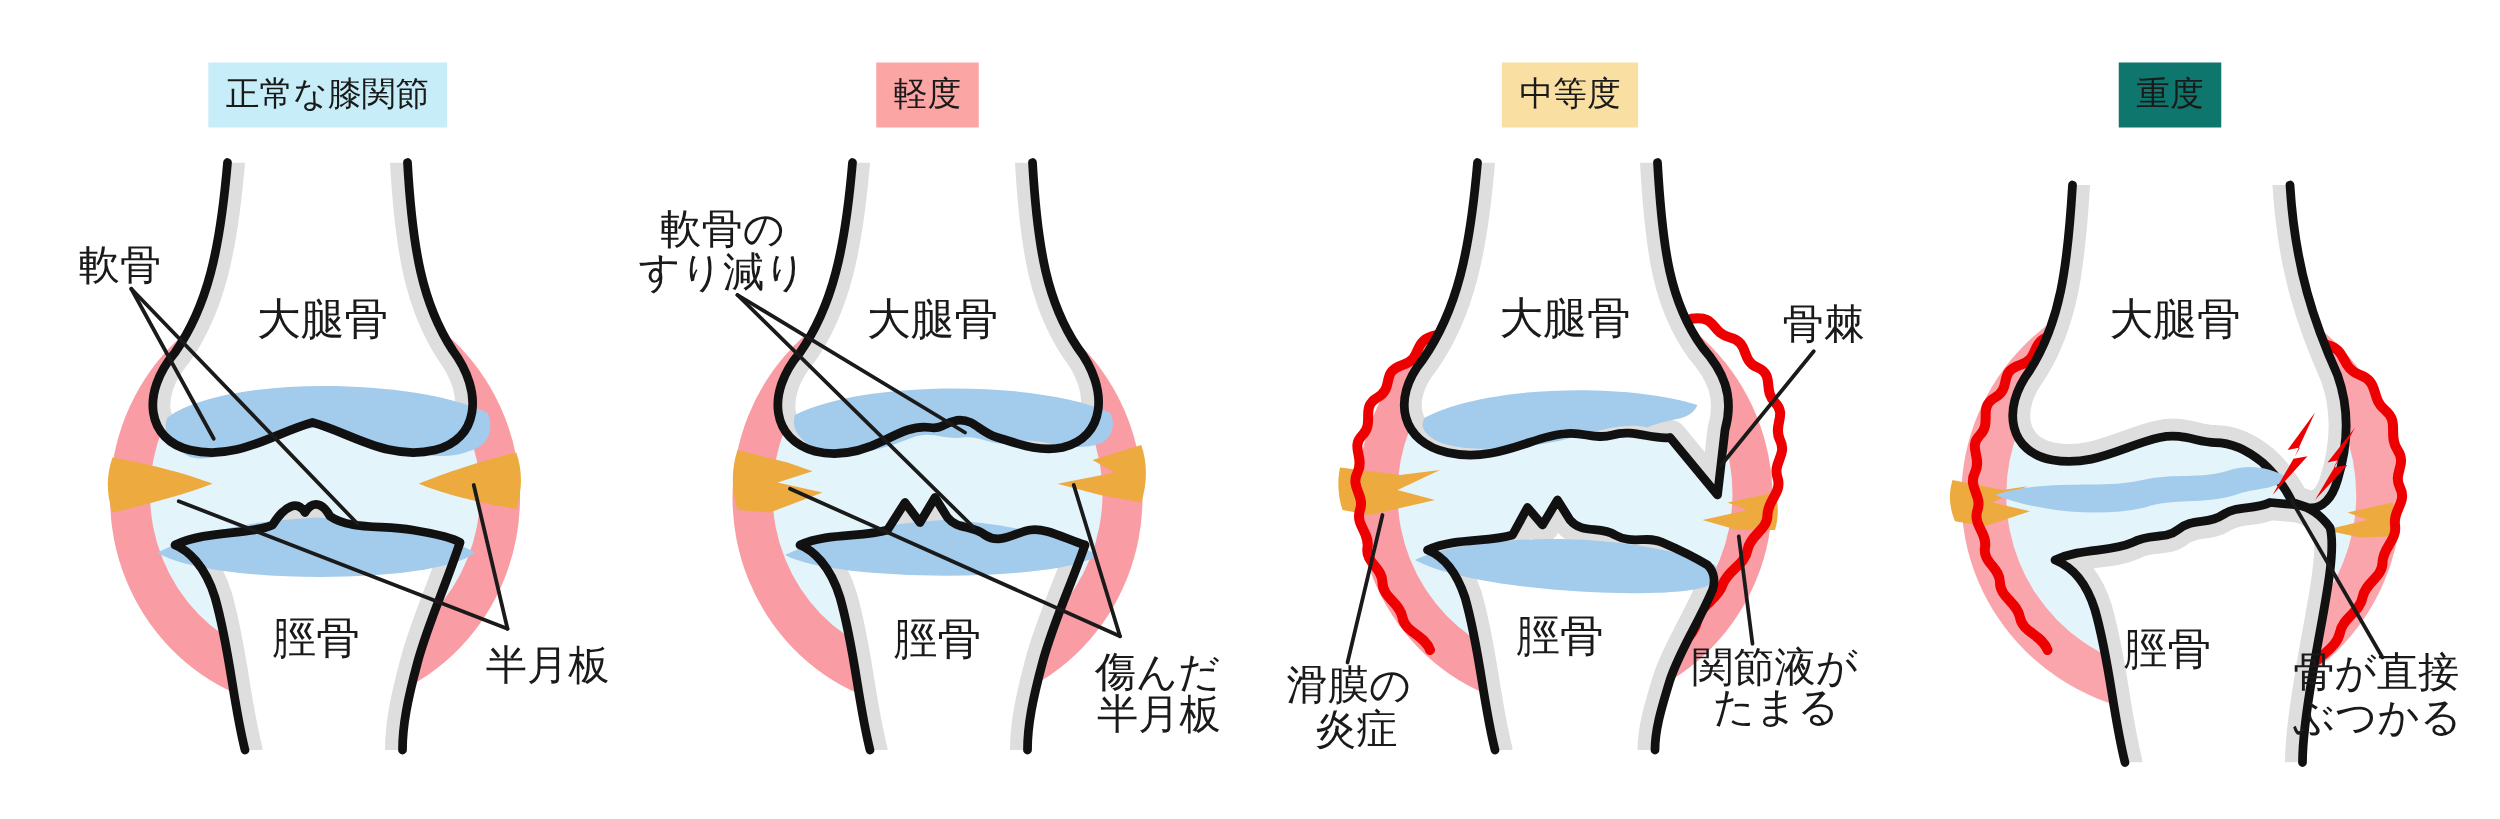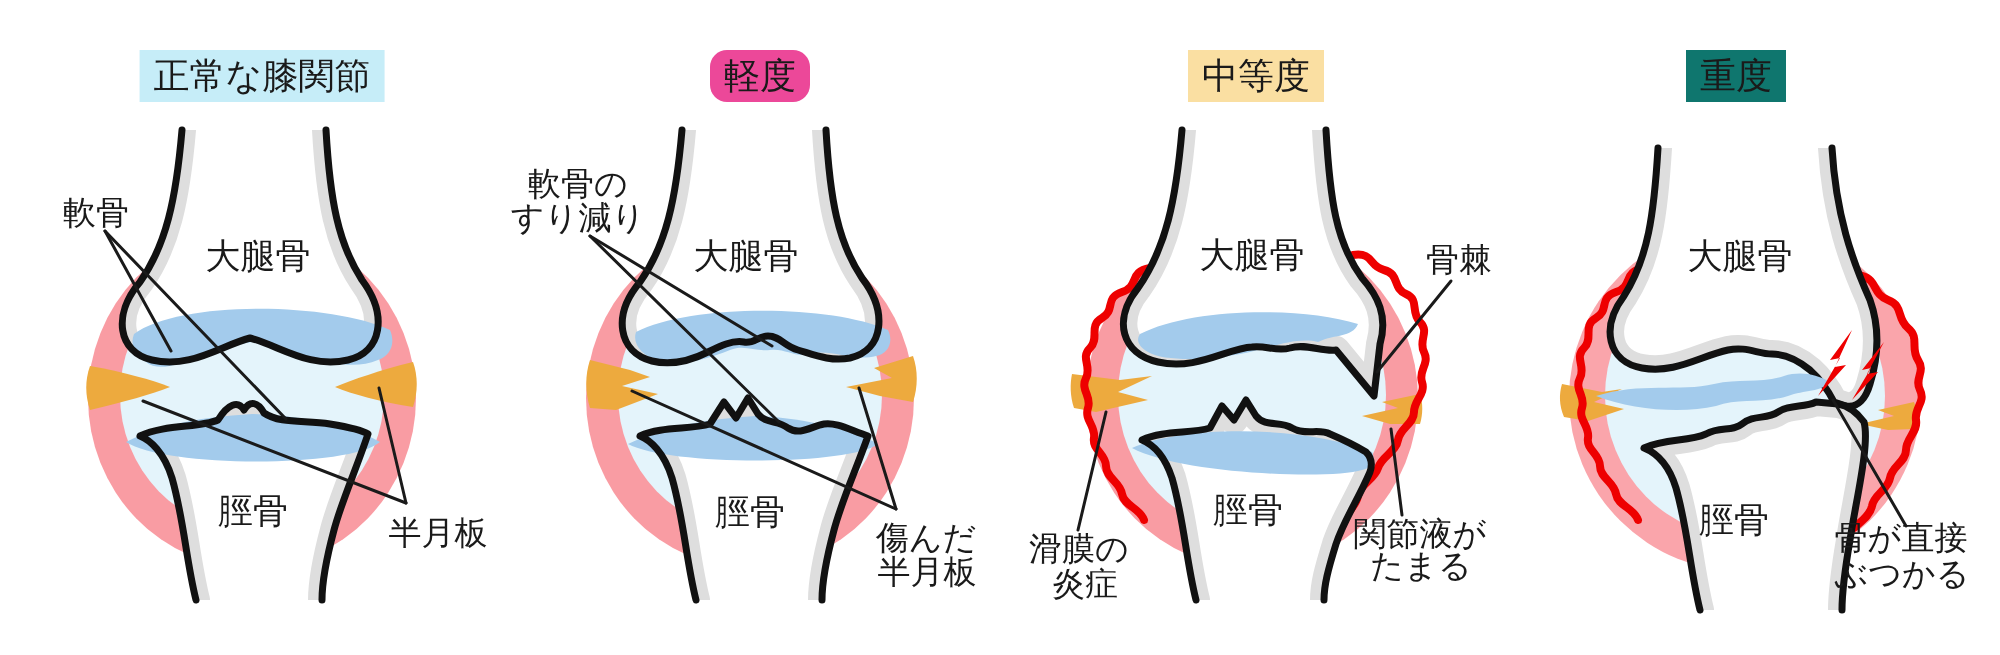--- a/index.html
+++ b/index.html
@@ -1,20 +1,20 @@
 <!DOCTYPE html>
 <html><head>
 <meta charset="utf-8">
 <style>
   html,body{margin:0;padding:0;background:#fff;}
   body{font-family:"DejaVu Sans","Liberation Sans",sans-serif;}
   .canvas{position:relative;width:2000px;height:655px;background:#fff;overflow:hidden;display:flex;}
   .panel{position:relative;width:500px;height:655px;flex:0 0 500px;}
   .badge{position:absolute;top:50px;transform:translateX(-50%);height:52px;line-height:52px;
-         padding:0 14px;font-size:36px;font-weight:500;color:#1a1a1a;white-space:nowrap;}
+         padding:0 14px;font-size:27px;font-weight:500;color:#1a1a1a;white-space:nowrap;}
   svg{position:absolute;left:0;top:0;}
   .outline{fill:none;stroke:#111;stroke-width:7;stroke-linecap:round;stroke-linejoin:round;}
   .cortex{fill:none;stroke-width:28;stroke-linecap:round;stroke-linejoin:round;}
   .synovium{fill:none;stroke-width:8;stroke-linecap:round;stroke-linejoin:round;}
   .leader{fill:none;stroke:#1a1a1a;stroke-width:3;stroke-linecap:round;}
   .lbl{font-size:33px;fill:#1a1a1a;text-anchor:middle;dominant-baseline:central;font-weight:500;}
   .bone-lbl{font-size:35px;fill:#1a1a1a;text-anchor:middle;dominant-baseline:central;font-weight:500;}
 </style>
 </head>
 <body>
@@ -59,21 +59,21 @@
         <path class="leader" d="M 406,503 L 379,388"></path>
         <text class="lbl" x="96" y="212">軟骨</text>
         <text class="bone-lbl" x="258" y="256">大腿骨</text>
         <text class="bone-lbl" x="253" y="511">脛骨</text>
         <text class="lbl" x="438" y="532">半月板</text>
       </g>
     </svg>
   </section>
 
   <section class="panel">
-    <div class="badge" style="left: 260px; background-color: #ec4899; border-radius: 17px;">軽度</div>
+    <div class="badge" style="left: 242px; background-color: #fca5a5;">軽度</div>
     <svg width="500" height="655" viewBox="0 0 500 655">
       <defs>
         <clipPath id="p2f">
             <path d="M 182,130 C 176,200 166,245 140,282 C 112,315 118,352 152,361 C 172,366 192,360 208,352 C 220,346 232,340 244,342 C 254,344 258,336 268,336 C 280,336 284,346 298,350 C 312,354 330,362 350,358 C 384,350 388,312 362,278 C 338,242 330,200 326,130 Z"></path>
           </clipPath>
         <clipPath id="p2t">
             <path d="M 196,600 C 186,560 184,520 172,478 C 164,452 150,440 140,436 C 162,426 190,430 210,424 L 224,402 L 236,418 L 248,398 L 258,414 C 266,424 278,420 288,428 C 300,436 312,426 324,424 C 336,422 350,430 368,436 C 356,470 342,500 334,530 C 326,560 322,580 322,600 Z"></path>
           </clipPath>
       </defs>
       <g>

